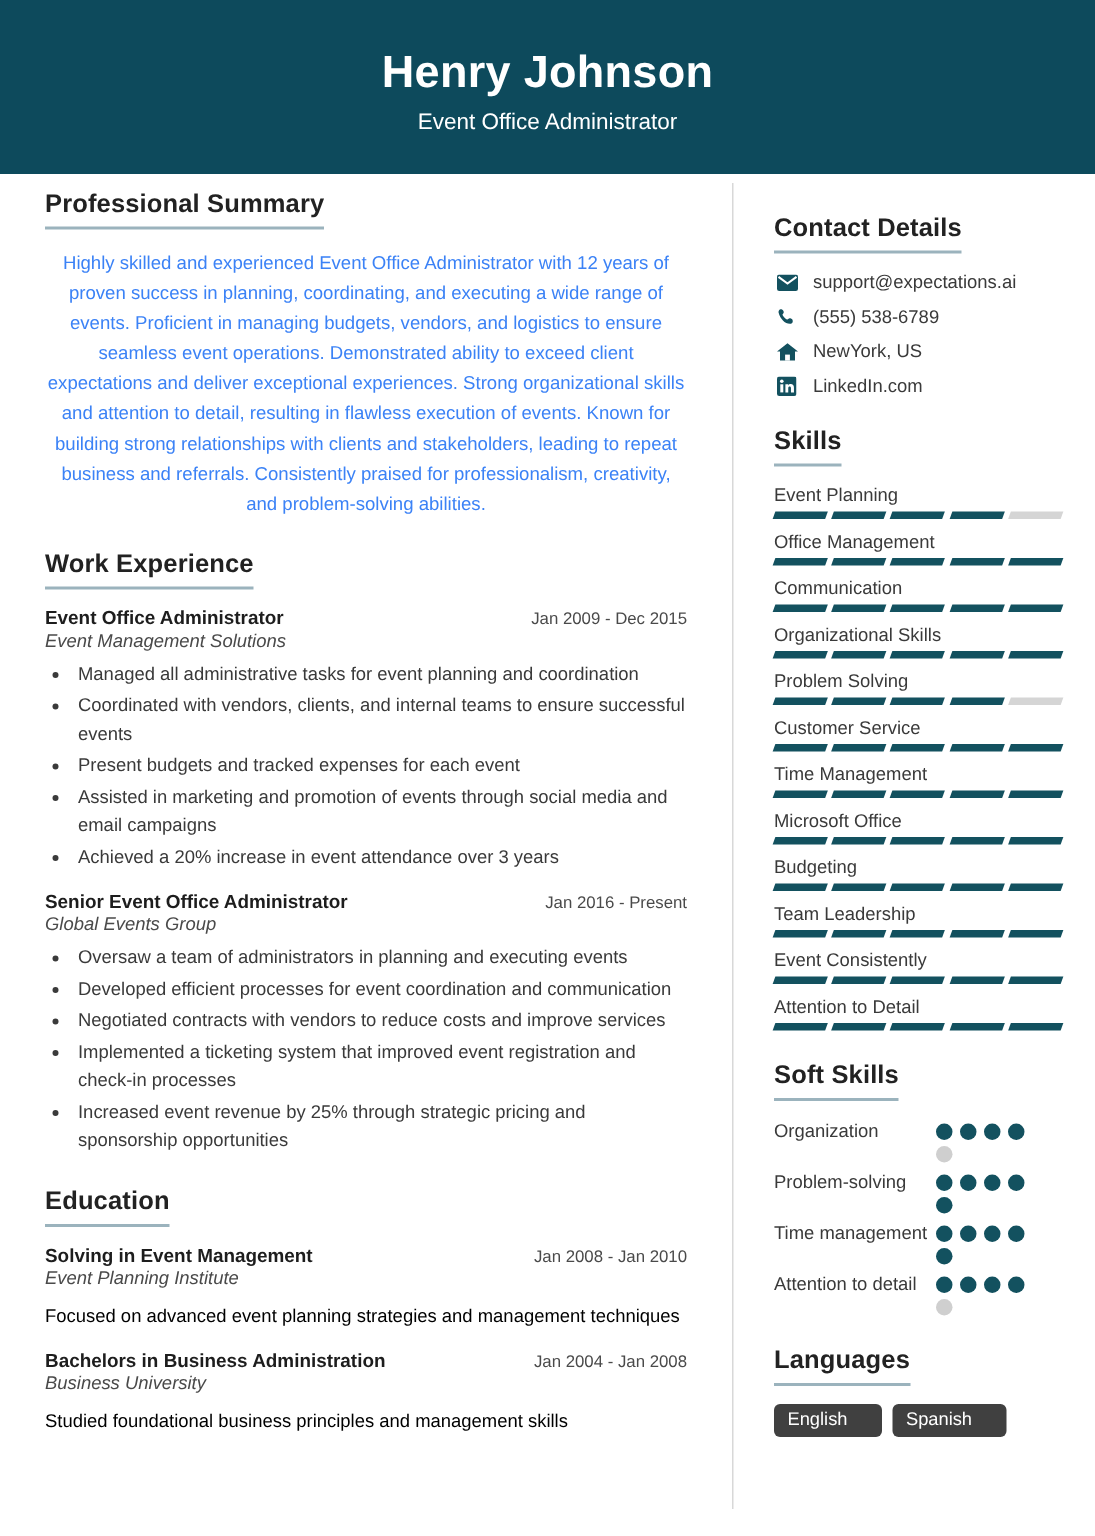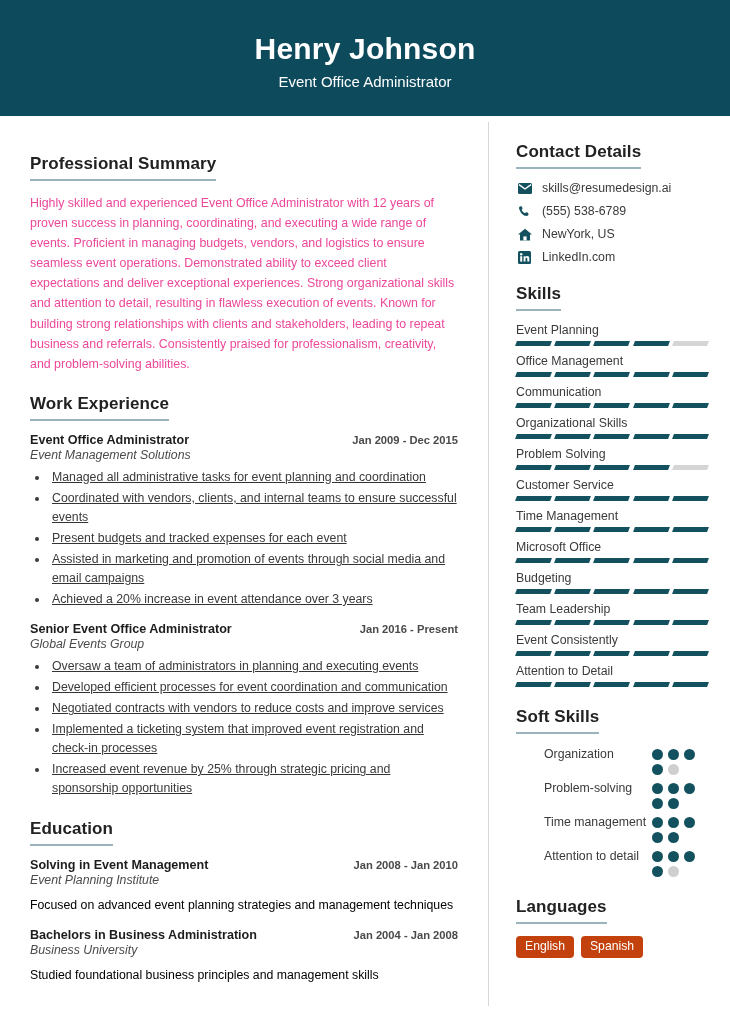--- a/index.html
+++ b/index.html
@@ -40,21 +40,21 @@
   }
 
   
   .body-wrap {
     display: flex;
     align-items: stretch;
     height: 908px;
   }
   .col-left {
     width: 488px;
-    padding: 38px 30px 0 30px;
+    padding: 10px 30px 0 30px;
   }
   .divider {
     width: 1px;
     background: #d8d8d8;
     margin-top: 6px;
     margin-bottom: 18px;
   }
   .col-right {
     width: 241px;
     padding: 26px 22px 0 27px;
@@ -70,58 +70,56 @@
     border-bottom: 2px solid #9bb3bd;
     letter-spacing: .1px;
   }
   .sec { margin-bottom: 20px; }
   .sec-title-wrap { margin-bottom: 12px; }
 
   
   .summary {
     font-size: 12.4px;
     line-height: 1.62;
-    color: #ec4899;
-    text-align: left;
+    color: #3b82f6;
+    text-align: center;
   }
 
   
   .entry { margin-bottom: 13px; }
   .entry-head {
     display: flex;
     justify-content: space-between;
     align-items: baseline;
   }
   .entry-title {
     font-size: 12.6px;
     font-weight: bold;
     color: #1d1d1d;
   }
   .entry-date {
     font-size: 11.2px;
     color: #4a4a4a;
     white-space: nowrap;
     padding-left: 10px;
-    font-weight: bold;
   }
   .entry-org {
     font-size: 12.3px;
     color: #4a4a4a;
     margin-top: 1px;
     font-style: italic;
   }
   .entry-desc {
     font-size: 12.3px;
     color: #000000;
     line-height: 1.55;
     margin-top: 9px;
   }
   ul.bullets {
     margin: 6px 0 0 19px;
-    text-decoration: underline;
   }
   ul.bullets li {
     font-size: 12.3px;
     line-height: 1.55;
     color: #3a3a3a;
     margin-bottom: 2px;
     padding-left: 3px;
   }
 
   
@@ -163,21 +161,20 @@
     background: #d5d5d5;
     transform: skewX(-20deg);
   }
   .skill-seg.on { background: #13515f; }
 
   
   .soft-row {
     display: flex;
     align-items: flex-start;
     margin-bottom: 5px;
-    margin-left: 28px;
   }
   .soft-label {
     font-size: 12.3px;
     color: #3a3a3a;
     width: 108px;
     flex: 0 0 108px;
     line-height: 1.32;
   }
   .soft-dots {
     display: flex;
@@ -195,24 +192,24 @@
   .dot.on { background: #13515f; }
 
   
   .lang-list {
     display: flex;
     flex-wrap: wrap;
     gap: 7px;
     margin-top: 3px;
   }
   .lang-chip {
-    background: #c2410c;
+    background: #404040;
     color: #ffffff;
     font-size: 12.2px;
-    padding: 4px 9px 5px 9px;
+    padding: 4px 23px 5px 9px;
     border-radius: 4px;
     line-height: 1.1;
   }
 </style>
 </head>
 <body>
 
 <div class="page">
 
   <div class="header">
@@ -302,21 +299,21 @@
           <span class="sec-title">Contact Details</span>
         </div>
         <div class="contact-list" id="contact-list">
             <div class="contact-row">
               <span class="contact-icon">
                 <svg width="14" height="11" viewBox="0 0 14 11">
                   <rect x="0" y="0" width="14" height="11" rx="1.5" fill="#13515f"></rect>
                   <path d="M1 1.6 L7 6 L13 1.6" stroke="#fff" stroke-width="1.4" fill="none"></path>
                 </svg>
               </span>
-              <span class="contact-text">skills@resumedesign.ai</span>
+              <span class="contact-text">support@expectations.ai</span>
             </div>
             <div class="contact-row">
               <span class="contact-icon">
                 <svg width="13" height="13" viewBox="0 0 13 13">
                   <path d="M2.4 1.2c1 0 1.5.3 1.9 1.2.4.9.2 1.3-.3 1.8-.4.4-.4.6-.1 1.2.5 1 1.4 1.9 2.4 2.4.6.3.8.3 1.2-.1.5-.5.9-.7 1.8-.3.9.4 1.2.9 1.2 1.9 0 .9-.9 1.6-1.9 1.6C5.3 10.9 2.1 7.7 1 3.2c0-1 .6-2 1.4-2z" fill="#13515f"></path>
                 </svg>
               </span>
               <span class="contact-text">(555) 538-6789</span>
             </div>
             <div class="contact-row">

